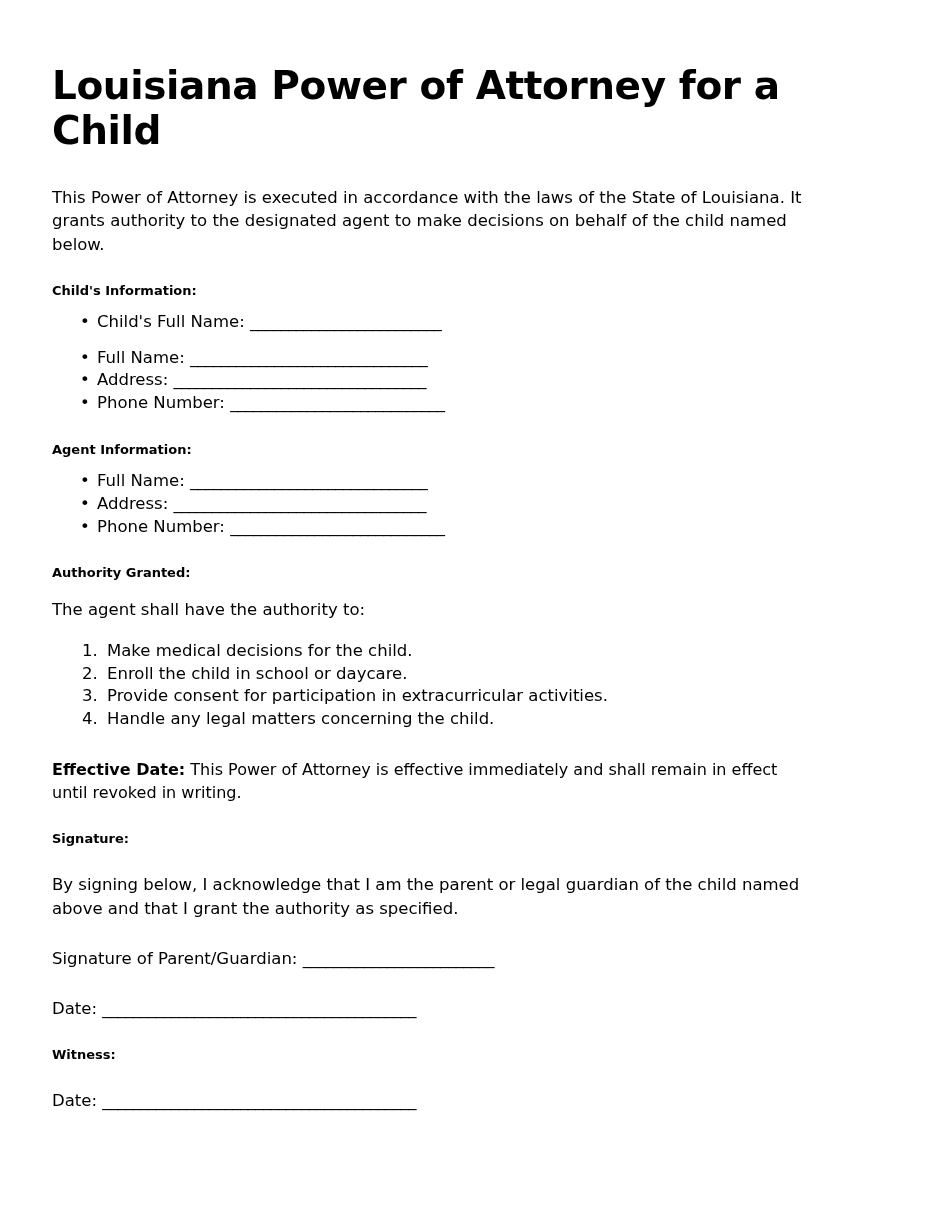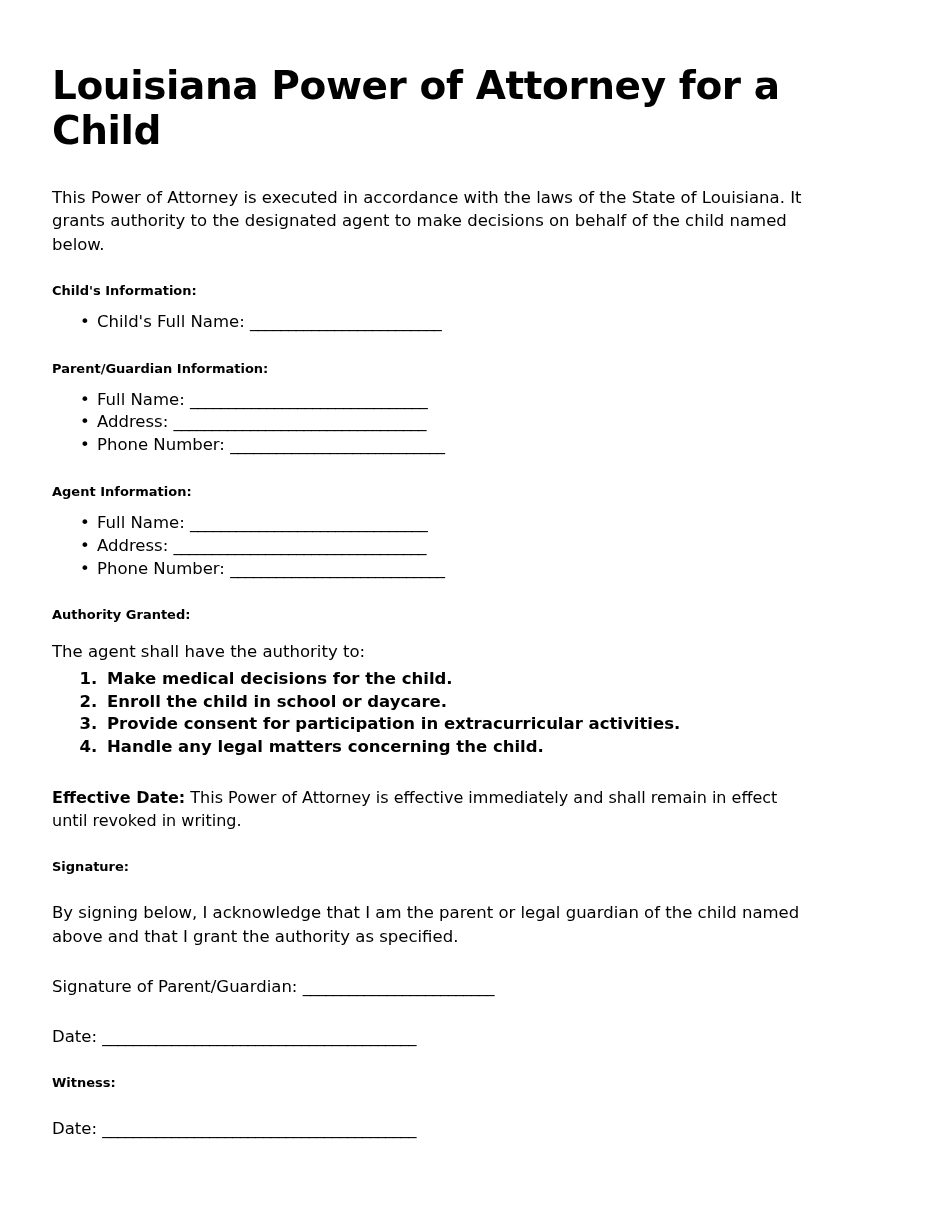--- a/index.html
+++ b/index.html
@@ -56,24 +56,23 @@
   }
   ul.fields li::before {
     content: "\2022";
     position: absolute;
     left: -17px;
     top: 0;
     font-size: 16.5px;
     color: #000;
   }
   ol.authority {
-    margin: 4px 0 0 0;
+    margin: 18px 0 0 0;
     padding-left: 51px;
     list-style: decimal;
-    font-weight: bold;
   }
   ol.authority li {
     font-size: 16.5px;
     line-height: 1.38;
     padding-left: 4px;
     color: #000;
   }
   .effective {
     font-size: 16px;
     line-height: 1.42;
@@ -113,21 +112,20 @@
 
   <h1 class="doc-title">Louisiana Power of Attorney for a Child</h1>
 
   <p class="para">This Power of Attorney is executed in accordance with the laws of the State of Louisiana. It grants authority to the designated agent to make decisions on behalf of the child named below.</p>
 
   <h2 class="section">Child's Information:</h2>
   <ul class="fields">
     <li><span>Child's Full Name:</span> <span class="blank">_________________________</span></li>
   </ul>
 
-  <h2 class="section">Parent/Guardian Information:</h2>
   <ul class="fields">
     <li><span>Full Name:</span> <span class="blank">_______________________________</span></li>
     <li><span>Address:</span> <span class="blank">_________________________________</span></li>
     <li><span>Phone Number:</span> <span class="blank">____________________________</span></li>
   </ul>
 
   <h2 class="section">Agent Information:</h2>
   <ul class="fields">
     <li><span>Full Name:</span> <span class="blank">_______________________________</span></li>
     <li><span>Address:</span> <span class="blank">_________________________________</span></li>

